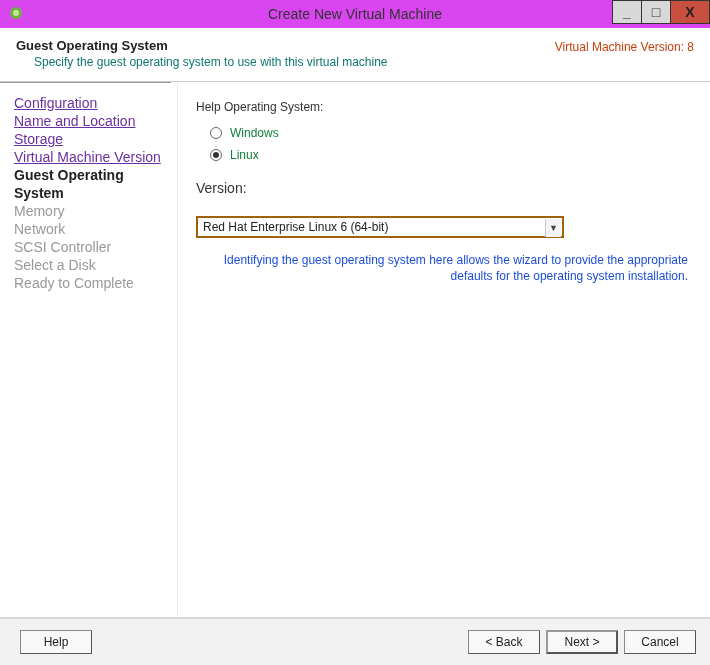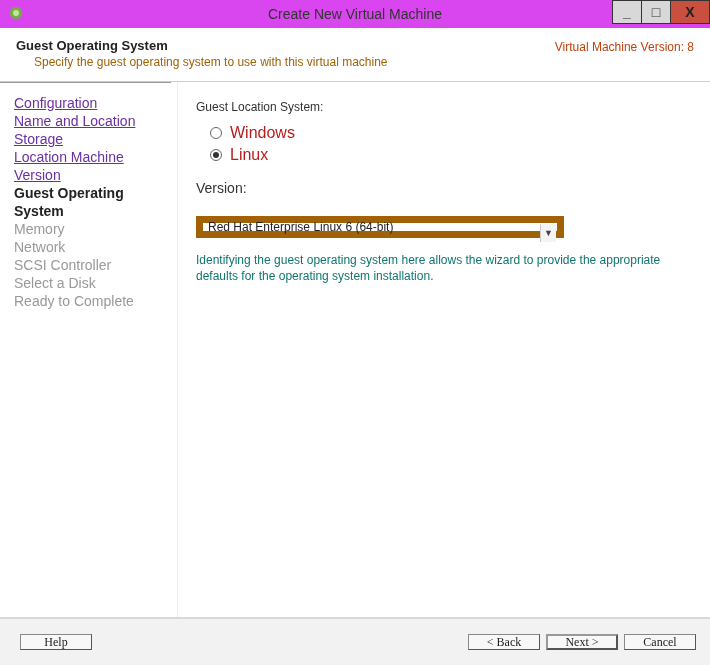--- a/index.html
+++ b/index.html
@@ -68,21 +68,21 @@
     }
     .header-left { flex: 1; }
     .header-title {
       font-weight: bold;
       font-size: 13px;
       color: #222;
       margin-bottom: 2px;
     }
     .header-sub {
       font-size: 12px;
-      color: #a16207;
+      color: #0f766e;
       margin-left: 18px;
     }
     .header-right {
       font-size: 12px;
       color: #c2410c;
       white-space: nowrap;
       padding-top: 2px;
     }
     .body-area {
       flex: 1;
@@ -145,31 +145,31 @@
       background: #fff;
     }
     .radio-dot.selected::after {
       content: "";
       position: absolute;
       top: 2px; left: 2px;
       width: 6px; height: 6px;
       background: #333;
       border-radius: 50%;
     }
-    .radio-label { font-size: 16px; color: #b91c1c; }
+    .radio-label { font-size: 12px; color: #15803d; }
     .version-label {
       font-size: 14px;
       color: #333;
       margin-bottom: 4px;
     }
     .combo {
       position: relative;
       width: 368px;
       height: 22px;
-      border: 7px solid #a16207;
+      border: 2px solid #a16207;
       background: #fff;
       display: flex;
       align-items: center;
       padding: 0 20px 0 5px;
       font-size: 12px;
       color: #222;
       cursor: default;
       margin-top: 20px;
     }
     .combo-arrow {
@@ -180,47 +180,47 @@
       align-items: center;
       justify-content: center;
       font-size: 9px;
       color: #444;
       border-left: 1px solid #ccc;
       background: #f4f4f4;
     }
     .hint {
       margin-top: 14px;
       font-size: 12px;
-      color: #0f766e;
+      color: #1d4ed8;
       line-height: 16px;
       max-width: 510px;
+      text-align: right;
     }
     .footer {
       height: 48px;
       border-top: 2px solid #d8d8d8;
       background: #f2f2f2;
       display: flex;
       align-items: center;
       padding: 0 14px;
     }
     .btn {
-      height: 16px;
+      height: 24px;
       min-width: 72px;
       padding: 4px 12px;
       background: #f8f8f8;
       border: 1px solid #888;
       border-right-color: #555;
       border-bottom-color: #555;
       font-size: 12px;
       color: #222;
       cursor: default;
       display: inline-flex;
       align-items: center;
       justify-content: center;
-      font-family: Liberation Serif, serif;
     }
     .footer-spacer { flex: 1; }
     .footer .btn { margin-left: 6px; }
     .btn-help { margin-left: 10px; }
     .btn-next { border: 2px solid #555; border-top-color:#999; border-left-color:#999; }
   </style>
 </head>
 <body>
 
 <div class="titlebar">
@@ -250,31 +250,31 @@
     <div class="header-sub">Specify the guest operating system to use with this virtual machine</div>
   </div>
   <div class="header-right">Virtual Machine Version: 8</div>
 </div>
 
 <div class="body-area">
   <div class="sidebar">
     <span class="step visited">Configuration</span>
     <span class="step visited">Name and Location</span>
     <span class="step visited">Storage</span>
-    <span class="step visited">Location Machine Version</span>
+    <span class="step visited">Virtual Machine Version</span>
     <span class="step current">Guest Operating System</span>
     <span class="step">Memory</span>
     <span class="step">Network</span>
     <span class="step">SCSI Controller</span>
     <span class="step">Select a Disk</span>
     <span class="step">Ready to Complete</span>
   </div>
 
   <div class="main">
-    <div class="section-label">Guest Location System:</div>
+    <div class="section-label">Help Operating System:</div>
     <div class="radio-group">
       <div class="radio-row">
         <span class="radio-dot"></span>
         <span class="radio-label">Windows</span>
       </div>
       <div class="radio-row">
         <span class="radio-dot selected"></span>
         <span class="radio-label">Linux</span>
       </div>
     </div>

